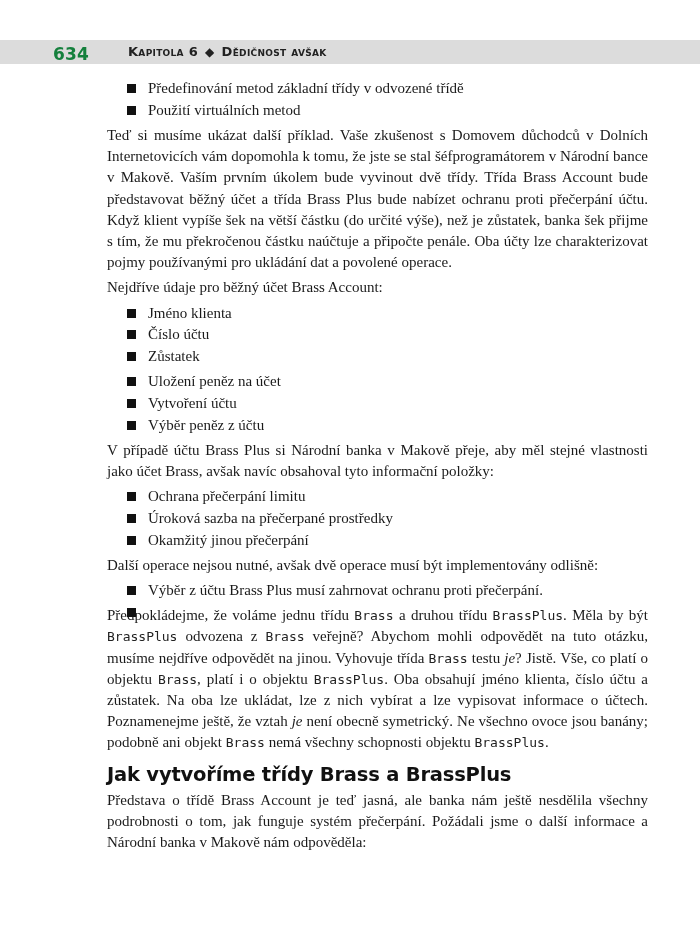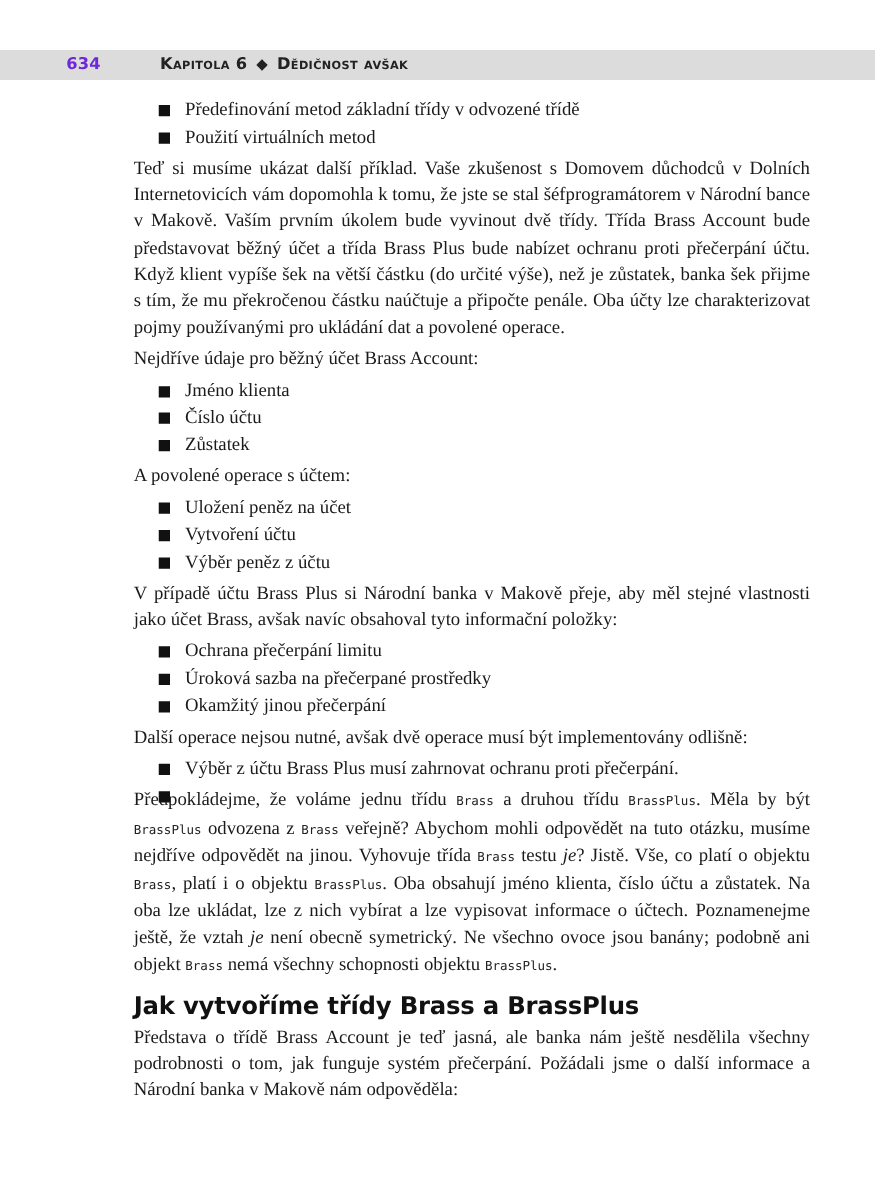--- a/index.html
+++ b/index.html
@@ -22,22 +22,22 @@
       width: 700px;
       height: 24px;
       background: #dcdcdc;
     }
     .page-number {
       position: absolute;
       left: 53px;
       top: 4px;
       font-family: "DejaVu Sans", sans-serif;
       font-weight: bold;
-      font-size: 13px;
-      color: #6d28d9;
+      font-size: 17px;
+      color: #15803d;
       letter-spacing: 0.2px;
     }
     .chapter-title {
       position: absolute;
       left: 128px;
       top: 4px;
       font-family: "DejaVu Sans", sans-serif;
       font-weight: bold;
       font-size: 13px;
       color: #222;
@@ -76,21 +76,21 @@
     .bullet {
       position: absolute;
       left: 20px;
       top: 6px;
       width: 9px;
       height: 9px;
       background: #111;
     }
     code {
       font-family: "DejaVu Sans Mono", monospace;
-      font-size: 10px;
+      font-size: 13px;
       color: #222;
     }
     em { font-style: italic; }
     h2 {
       font-family: "DejaVu Sans", sans-serif;
       font-weight: bold;
       font-size: 19.5px;
       margin: 8px 0 2px 0;
       line-height: 26px;
       color: #111;
@@ -114,21 +114,20 @@
 
   <p>Teď si musíme ukázat další příklad. Vaše zkušenost s Domovem důchodců v Dolních Internetovicích vám dopomohla k tomu, že jste se stal šéfprogramátorem v Národní bance v Makově. Vaším prvním úkolem bude vyvinout dvě třídy. Třída Brass Account  bude představovat běžný účet a třída Brass Plus bude nabízet ochranu proti přečerpání účtu. Když klient vypíše šek na větší částku (do určité výše), než je zůstatek, banka šek přijme s tím, že mu překročenou částku naúčtuje a připočte penále. Oba účty lze charakterizovat pojmy používanými pro ukládání dat a povolené operace.</p>
   <p>Nejdříve údaje pro běžný účet Brass Account:</p>
 
   <ul>
     <li><span class="bullet"></span><span>Jméno klienta</span></li>
     <li><span class="bullet"></span><span>Číslo účtu</span></li>
     <li><span class="bullet"></span><span>Zůstatek</span></li>
   </ul>
 
-  <p>A povolené operace s účtem:</p>
 
   <ul>
     <li><span class="bullet"></span><span>Uložení peněz na účet</span></li>
     <li><span class="bullet"></span><span>Vytvoření účtu</span></li>
     <li><span class="bullet"></span><span>Výběr peněz z účtu</span></li>
   </ul>
 
   <p>V případě účtu Brass Plus si Národní banka v Makově přeje, aby měl stejné vlastnosti jako účet Brass, avšak navíc obsahoval tyto informační položky:</p>
 
   <ul>

